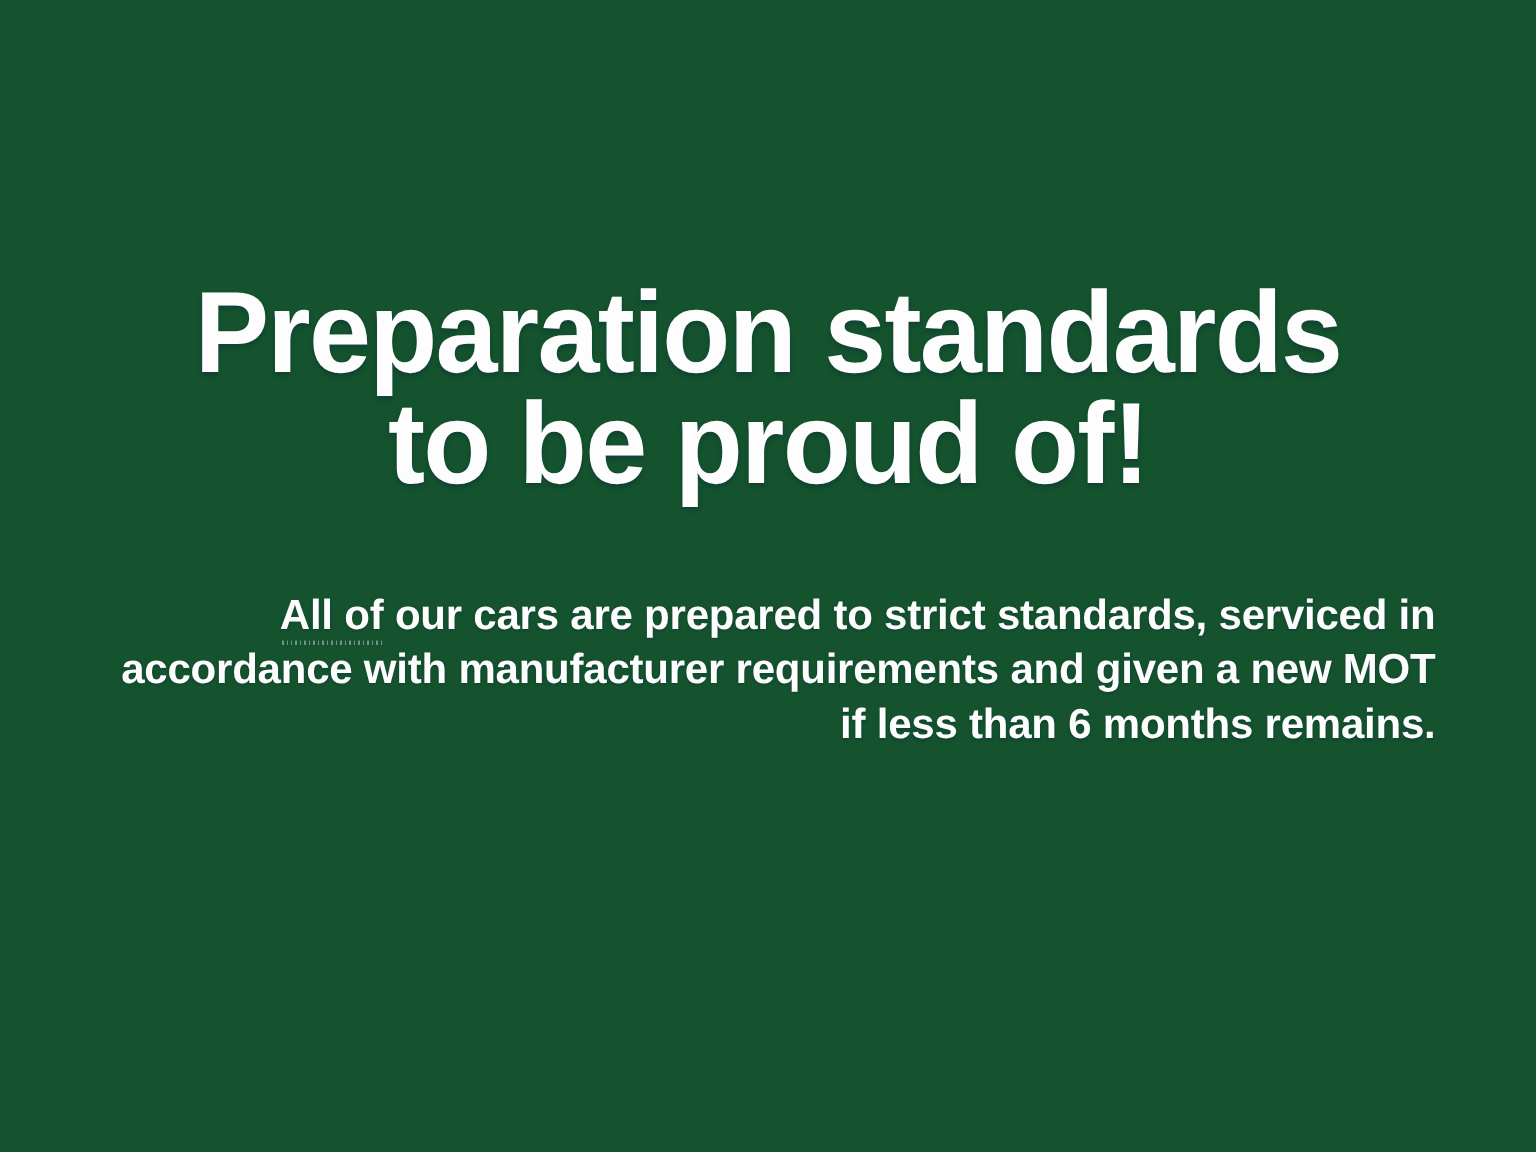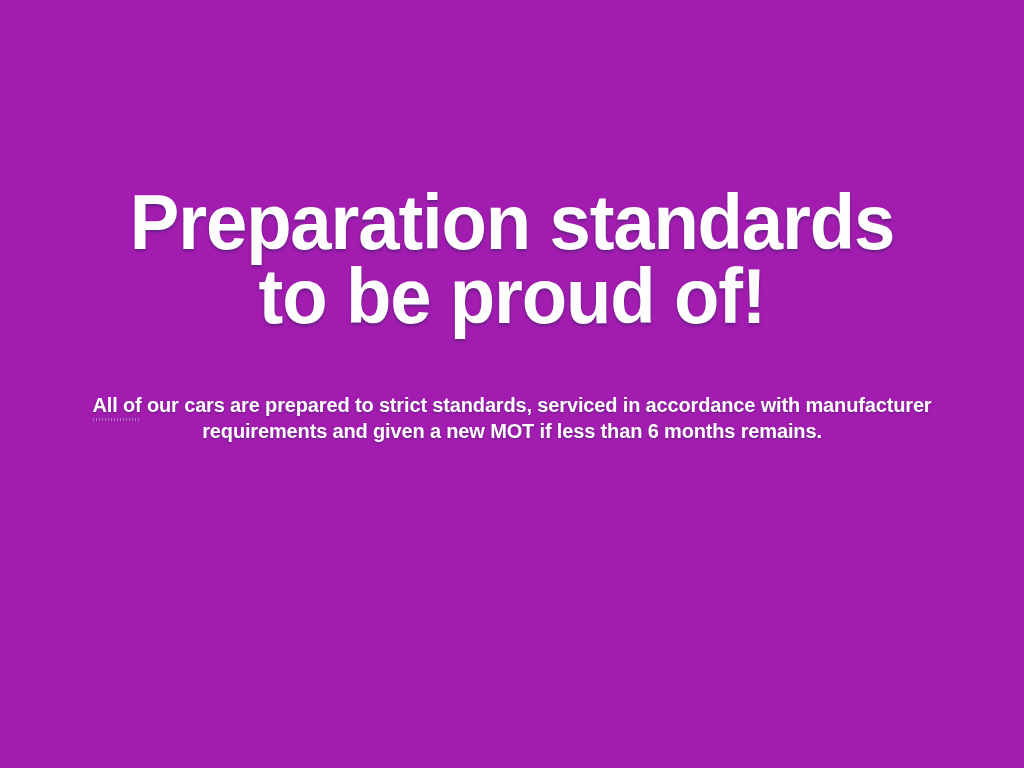--- a/index.html
+++ b/index.html
@@ -12,21 +12,21 @@
     height: 768px;
     overflow: hidden;
     font-family: "Liberation Sans", sans-serif;
     background: #215f9a;
   }
 
   #slide {
     position: relative;
     width: 1024px;
     height: 768px;
-    background: #a21caf;
+    background: #14532d;
     box-sizing: border-box;
   }
 
   .content-block {
     position: absolute;
     left: 0;
     top: 0;
     width: 1024px;
     text-align: center;
   }
@@ -50,27 +50,28 @@
   }
 
   
   .body-wrap {
     top: 392px;
     padding: 0 62px;
     box-sizing: border-box;
   }
   .para {
     color: #fdfdfd;
-    font-size: 20px;
+    font-size: 28px;
     font-weight: bold;
     line-height: 1.30;
     letter-spacing: -0.15px;
     text-shadow: 0 1px 2px rgba(10, 38, 66, 0.38);
     margin: 0 auto;
     max-width: 890px;
+    text-align: right;
     -webkit-font-smoothing: antialiased;
   }
   .para.second {
     margin-top: 22px;
   }
 
   
   .squiggle-host {
     position: relative;
     display: inline;

